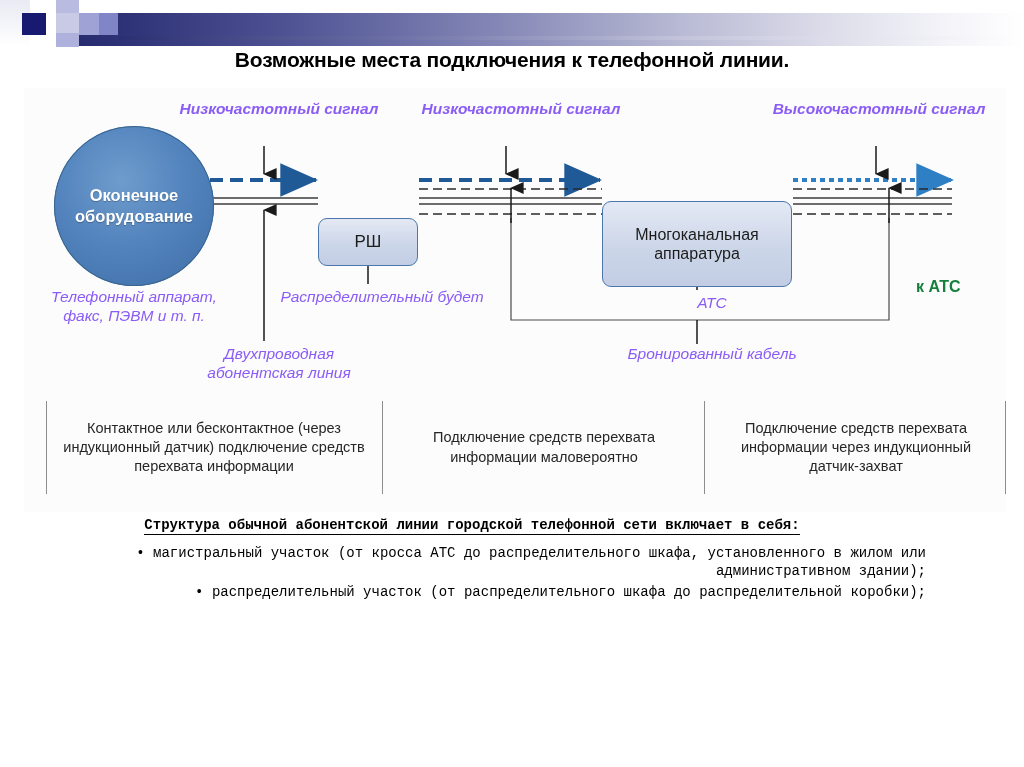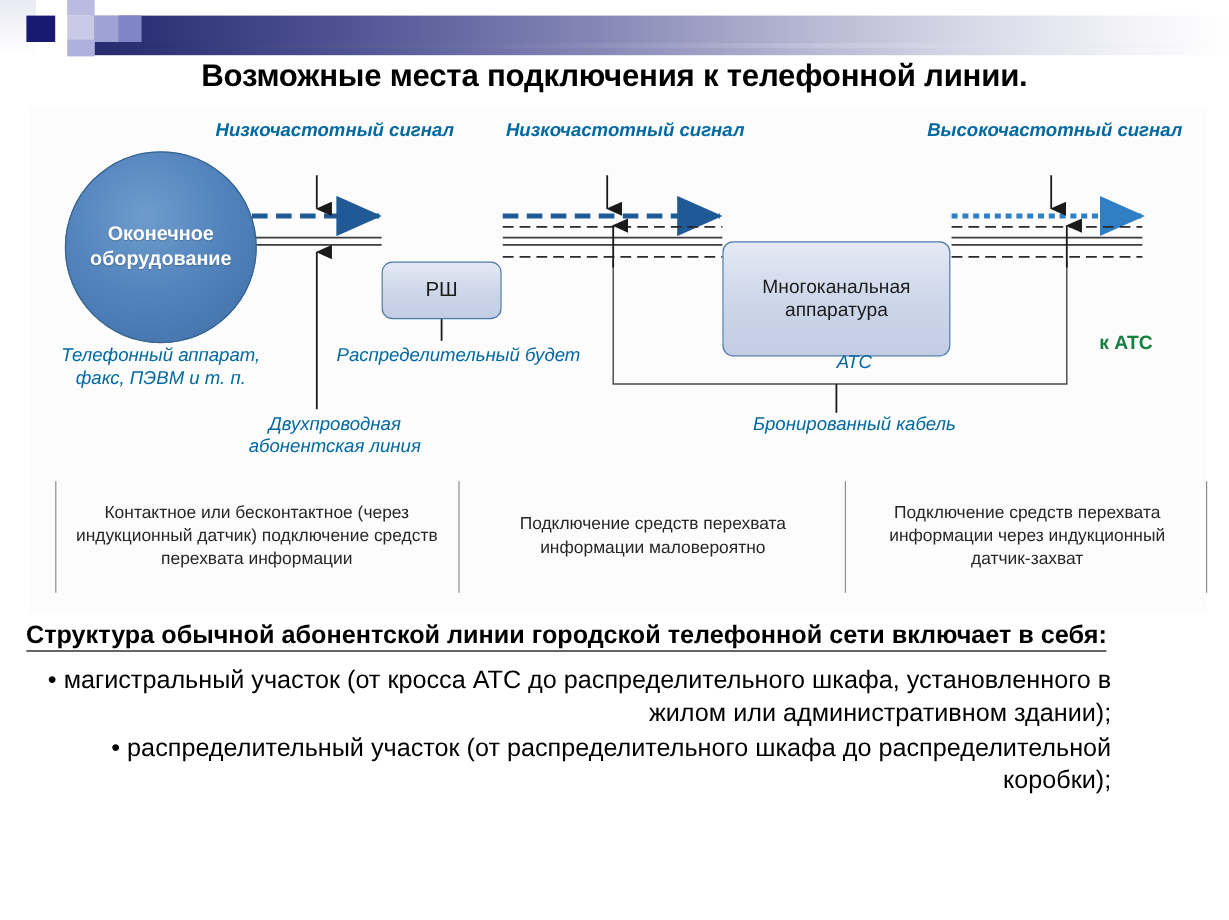--- a/index.html
+++ b/index.html
@@ -31,21 +31,21 @@
   .sq-e { left:33px; top:33px; width:23px; height:14px; background:#ffffff; }
   .sq-f { left:56px; top:33px; width:23px; height:14px; background:#aeb1dc; }
   .sq-g { left:79px; top:13px; width:20px; height:22px; background:#9ea2d4; }
   .sq-h { left:79px; top:0px;  width:20px; height:13px; background:#ffffff; }
   .sq-i { left:99px; top:13px; width:19px; height:22px; background:#7f85c6; }
   .sq-j { left:33px; top:0px;  width:23px; height:33px; background:#ffffff; }
 
   
   #page-title {
     position:absolute; left:0; top:48px; width:1024px;
-    text-align:center; font-size:26px; font-weight:bold;
+    text-align:center; font-size:21px; font-weight:bold;
     font-family:"Liberation Sans", sans-serif;
     letter-spacing:-0.2px;
   }
 
   
   #diagram-panel {
     position:absolute; left:24px; top:88px; width:982px; height:424px;
     background:#fcfcfc;
   }
 
@@ -64,31 +64,31 @@
   
   .box {
     position:absolute;
     background:linear-gradient(to bottom,#e4e9f4 0%, #ccd6e9 55%, #c2cde4 100%);
     border:1.3px solid #4b77ad;
     border-radius:9px;
     display:flex; align-items:center; justify-content:center; text-align:center;
     color:#1c1c1c; line-height:1.2;margin-top:45px;
   }
   #cabinet-box  { left:294px; top:85px;  width:100px; height:48px; font-size:17px; }
-  #multiplex-box{ left:578px; top:68px;  width:190px; height:96px; font-size:16px; padding:0 6px;}
+  #multiplex-box{ left:578px; top:68px;  width:190px; height:86px; font-size:16px; padding:0 6px;}
 
   
   #lines { position:absolute; left:0; top:0; width:982px; height:424px; }
 
   
   .lbl {
     position:absolute;
     font-family:"Liberation Sans", sans-serif;
     font-style:italic; font-weight:bold;
-    font-size:15.5px; line-height:1.22; text-align:center; color:#0369a1;
+    font-size:15.5px; line-height:1.22; text-align:center; color:#8b5cf6;
   }
   #lbl-lf1  { left:140px; top:12px; width:230px; }
   #lbl-lf2  { left:382px; top:12px; width:230px; }
   #lbl-hf   { left:740px; top:12px; width:230px; }
   #lbl-phone{ left:20px;  top:200px; width:180px; font-weight:normal;}
   #lbl-line { left:150px; top:257px; width:210px; font-weight:normal;}
   #lbl-cab  { left:248px; top:200px; width:220px; font-weight:normal;}
   #lbl-ats  { left:608px; top:206px; width:160px; font-weight:normal;}
   #lbl-armc { left:528px; top:257px; width:320px; font-weight:normal;}
   #lbl-ats-dest {
@@ -106,22 +106,22 @@
     padding:0 10px;
   }
   #col-1 { left:22px;  width:336px; }
   #col-2 { left:360px; width:320px; }
   #col-3 { left:682px; width:300px; }
   .vdiv { position:absolute; top:6px; width:1px; height:93px; background:#8d8d8d; }
 
   
   #bottom-text {
     position:absolute; left:0; top:516px; width:944px;
-    font-size:21px; line-height:1.30; color:#000;
-    font-family:Liberation Sans, sans-serif;
+    font-size:14px; line-height:1.30; color:#000;
+    font-family:Liberation Mono, monospace;
   }
   #lead-line { text-align:center; font-weight:bold; margin:0 0 10px 0; }
   #lead-line span { border-bottom:1px solid #000; padding-bottom:1px; }
   .bullet { margin:0 18px 2px 26px; text-align:right; text-indent:-12px; padding-left:12px; }
   #closing { margin:14px 34px 0 34px; text-align:center; line-height:1.34; }
 </style>
 </head>
 <body>
 
 <div id="header-band">

